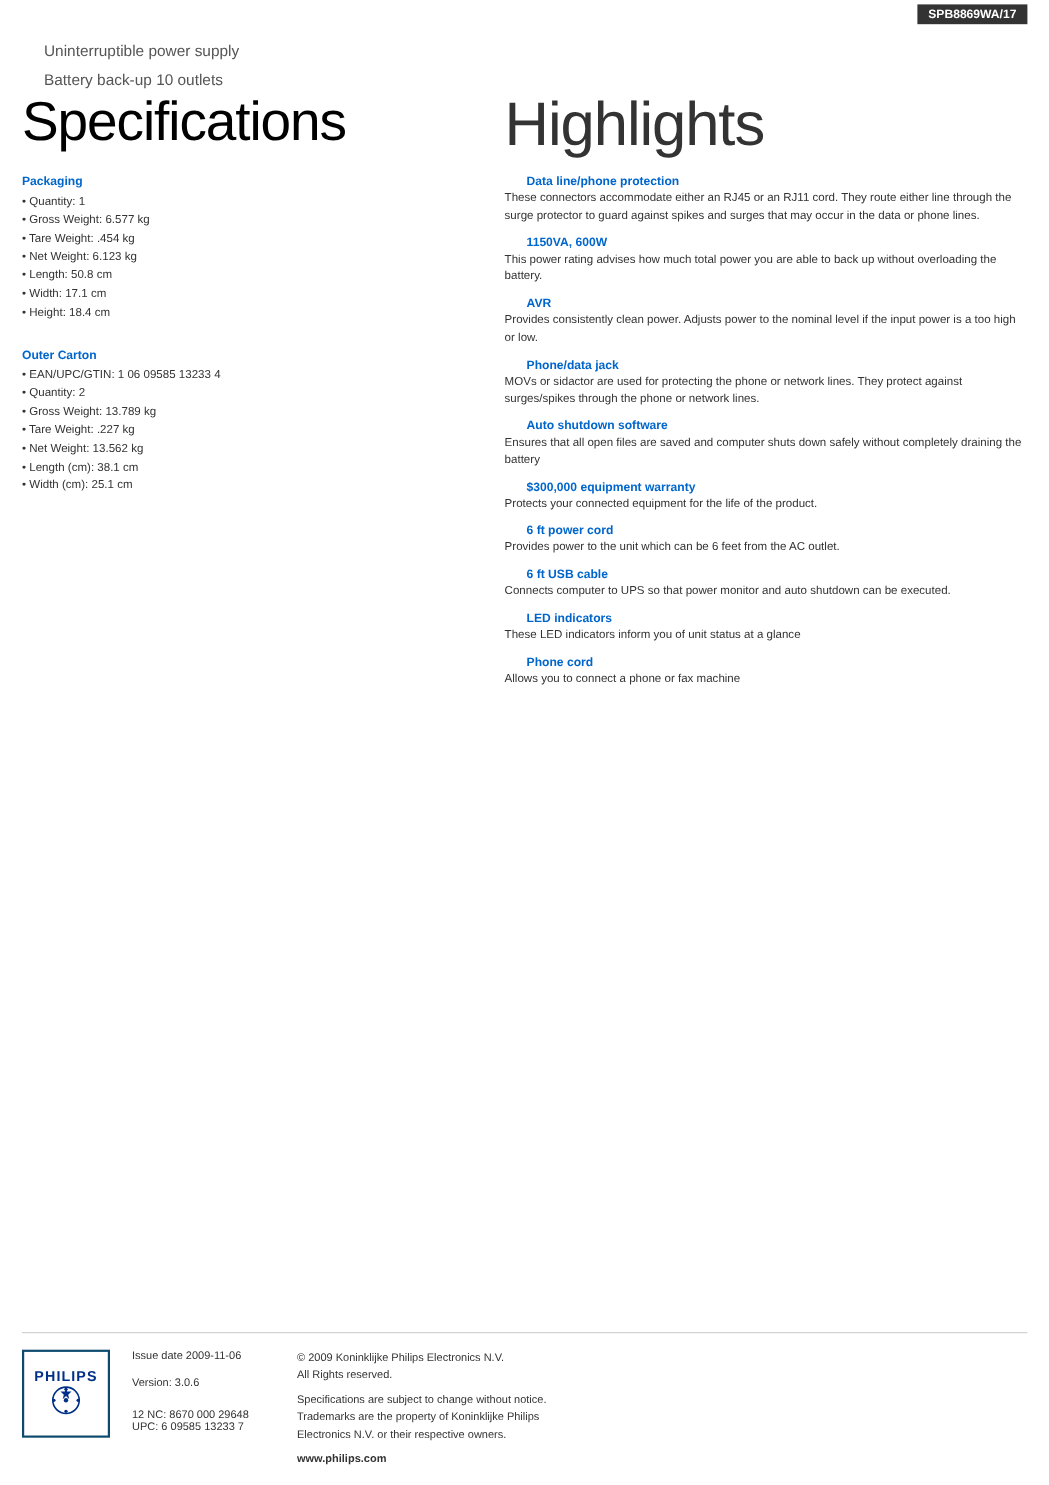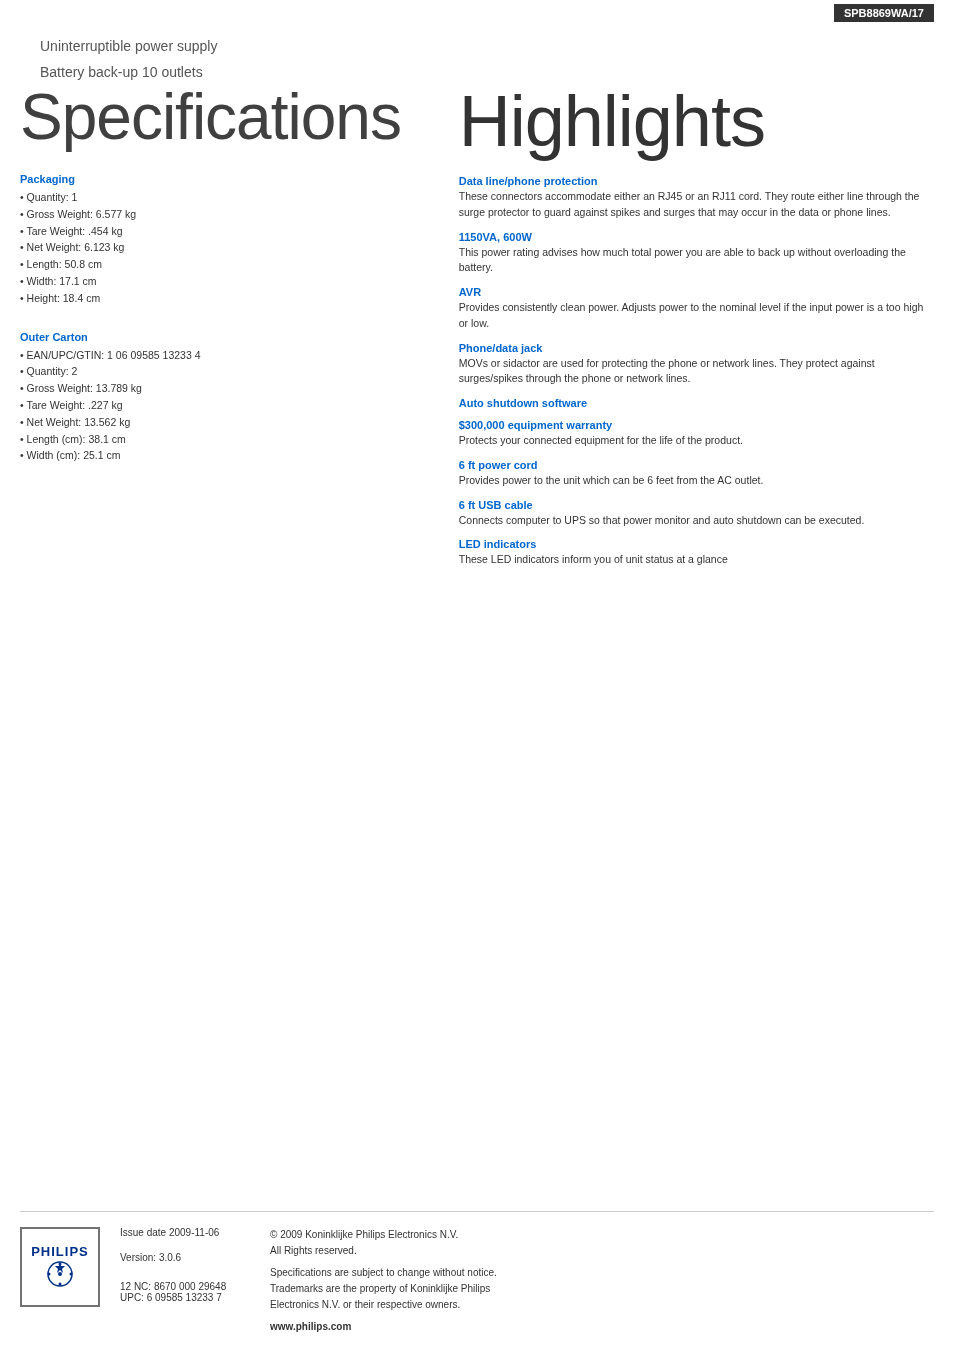--- a/index.html
+++ b/index.html
@@ -51,23 +51,23 @@
     }
 
     
     .left-col {
       width: 48%;
       padding-right: 20px;
       padding-top: 5px;
     }
 
     .page-title {
-      font-size: 64px;
+      font-size: 50px;
       font-weight: normal;
-      color: #404040;
+      color: #000000;
       line-height: 1.0;
       margin-bottom: 18px;
       font-family: Arial, Helvetica, sans-serif;
       letter-spacing: -1px;
     }
 
     .section-title {
       font-size: 11px;
       font-weight: bold;
       color: #0066cc;
@@ -82,38 +82,39 @@
     }
 
     
     .right-col {
       width: 52%;
       padding-top: 5px;
       border-left: none;
     }
 
     .highlights-title {
-      font-size: 72px;
+      font-size: 56px;
       font-weight: normal;
       color: #333;
       line-height: 1.0;
       margin-bottom: 18px;
       font-family: Arial, Helvetica, sans-serif;
       letter-spacing: -1px;
     }
 
     .highlight-section {
       margin-bottom: 10px;
     }
 
     .highlight-heading {
       font-size: 11px;
       font-weight: bold;
       color: #0066cc;
       margin-bottom: 2px;
+      margin-left: 20px;
     }
 
     .highlight-text {
       font-size: 10.5px;
       color: #333;
       line-height: 1.5;
     }
 
     
     .footer {
@@ -121,21 +122,21 @@
       margin: 20px 20px 0 20px;
       padding: 15px 0 15px 0;
       display: flex;
       align-items: flex-start;
       gap: 20px;
     }
 
     .footer-logo {
       width: 80px;
       height: 80px;
-      border: 2px solid #737373;
+      border: 2px solid #0c4a6e;
       display: flex;
       align-items: center;
       justify-content: center;
       flex-shrink: 0;
     }
 
     .footer-logo-inner {
       text-align: center;
     }
 
@@ -235,36 +236,41 @@
           <div class="highlight-section">
             <div class="highlight-heading">AVR</div>
             <div class="highlight-text">Provides consistently clean power. Adjusts power to the nominal level if the input power is a too high or low.</div>
           </div>
           <div class="highlight-section">
             <div class="highlight-heading">Phone/data jack</div>
             <div class="highlight-text">MOVs or sidactor are used for protecting the phone or network lines. They protect against surges/spikes through the phone or network lines.</div>
           </div>
           <div class="highlight-section">
             <div class="highlight-heading">Auto shutdown software</div>
+            <div class="highlight-text">Ensures that all open files are saved and computer shuts down safely without completely draining the battery</div>
           </div>
           <div class="highlight-section">
             <div class="highlight-heading">$300,000 equipment warranty</div>
             <div class="highlight-text">Protects your connected equipment for the life of the product.</div>
           </div>
           <div class="highlight-section">
             <div class="highlight-heading">6 ft power cord</div>
             <div class="highlight-text">Provides power to the unit which can be 6 feet from the AC outlet.</div>
           </div>
           <div class="highlight-section">
             <div class="highlight-heading">6 ft USB cable</div>
             <div class="highlight-text">Connects computer to UPS so that power monitor and auto shutdown can be executed.</div>
           </div>
           <div class="highlight-section">
             <div class="highlight-heading">LED indicators</div>
             <div class="highlight-text">These LED indicators inform you of unit status at a glance</div>
+          </div>
+          <div class="highlight-section">
+            <div class="highlight-heading">Phone cord</div>
+            <div class="highlight-text">Allows you to connect a phone or fax machine</div>
           </div>
         </div>
     </div>
 
   </div>
 
   <div class="footer">
 
     <div class="footer-logo">
       <div class="footer-logo-inner">

